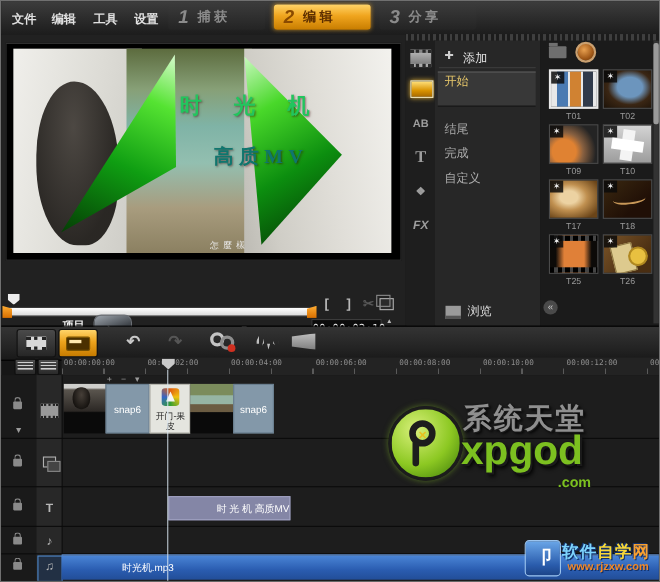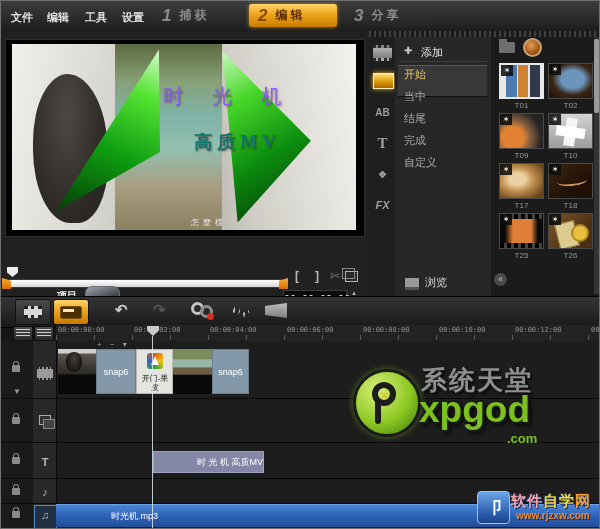--- a/index.html
+++ b/index.html
@@ -34,21 +34,21 @@
   .v-center{ left:30%; top:0; width:33%; height:100%;
     background:linear-gradient(180deg,#5c6b3e 0%,#87a077 20%,#7fb3a6 38%,#93bfb0 56%,#a89c7e 78%,#8b8061 100%); }
   .v-right { left:61%; top:0; width:39%; height:100%;
     background:linear-gradient(260deg,#f3f2ee,#e0ded8 45%,#cfcdc6 80%,#bdbbb4); }
   .peel-left { left:12%; top:0; width:32%; height:100%;
     clip-path:polygon(96% 3%, 2% 90%, 97% 58%);
     background:linear-gradient(205deg,#eaffe4 0%,#55e332 25%,#0f9e12 55%,#053d05 92%); }
   .peel-right { left:60%; top:0; width:28%; height:100%;
     clip-path:polygon(4% 4%, 96% 52%, 20% 96%);
     background:linear-gradient(150deg,#dfffd8 0%,#49d82a 28%,#0c8e0f 58%,#043604 92%); }
-  .v-title { left:44%; top:21%; color:#8b5cf6; font-size:20px; font-weight:normal; letter-spacing:12px;
+  .v-title { left:44%; top:21%; color:#22c55e; font-size:20px; font-weight:bold; letter-spacing:12px;
     font-family:"Liberation Serif", serif; text-shadow:1px 1px 2px rgba(60,0,0,.5); white-space:nowrap; }
   .v-sub   { left:53%; top:46%; color:#0f766e; font-size:18px; font-weight:bold; letter-spacing:5px;
     font-family:"Liberation Serif", serif; text-shadow:1px 1px 2px rgba(60,0,0,.5); white-space:nowrap; }
   .v-caption { left:52%; bottom:2px; color:#e8e8e8; font-size:8px; letter-spacing:4px; }
 
   .scrub-flag { left:6px; top:236px; width:11px; height:10px; background:#ececec;
     clip-path:polygon(0 0,100% 0,100% 55%,50% 100%,0 55%); }
   .trimbar { left:4px; top:248px; width:278px; height:7px; background:linear-gradient(#ffffff,#d8d8d8);
     border:1px solid #3a3a3a; }
   .trim-handle { top:247px; width:9px; height:11px; background:linear-gradient(#ffad33,#d86f00); }
@@ -215,21 +215,21 @@
   .wm-en { left:80px; top:32px; font-size:37px; font-weight:bold; color:#7cc020; letter-spacing:0px;
     text-shadow:2px 2px 0 #1a1a1a, -1px -1px 0 #1a1a1a, 3px 3px 4px #000; }
   .wm-tld { left:168px; top:74px; font-size:13px; font-weight:bold; color:#7cc020;
     text-shadow:1px 1px 0 #1a1a1a; }
   .wm-corner { left:468px; top:486px; width:132px; height:42px; }
   .wm2-logo { left:8px; top:4px; width:31px; height:31px; border-radius:4px;
     background:linear-gradient(#6aa6e8,#2a5cac 70%,#1c4488); border:1px solid #9cc4ee;
     color:#fff; font-size:16px; font-weight:bold; text-align:center; line-height:31px; }
   .wm2-line { left:42px; top:5px; font-size:15px; font-weight:bold; letter-spacing:1px; white-space:nowrap;
     text-shadow:1px 1px 0 #12306a, -1px -1px 0 #12306a; }
-  .wm2-line .p1 { color:#fca5a5; } .wm2-line .p2 { color:#f8d838; } .wm2-line .p3 { color:#f8a030; }
+  .wm2-line .p1 { color:#7dd3fc; } .wm2-line .p2 { color:#f8d838; } .wm2-line .p3 { color:#f8a030; }
   .wm2-url { left:47px; top:23px; font-size:10px; font-weight:bold; color:#f08828;
     text-shadow:1px 1px 0 #12306a; }
 </style>
 </head>
 <body>
 
 <div id="app">
 
   <div class="abs menubar"></div>
   <span class="abs menu-item" style="left:10px">文件</span>
@@ -302,21 +302,20 @@
   <div class="abs nav-ic" style="top:104px">AB</div>
   <div class="abs nav-ic ic-T" style="top:134px">T</div>
   <div class="abs nav-ic" style="top:166px">❖</div>
   <div class="abs nav-ic ic-fx" style="top:196px">FX</div>
 
   <div class="abs catlist"></div>
   <span class="abs add-ic">✚</span>
   <span class="abs add-lbl">添加</span>
   <div class="abs cat-div"></div>
   <div class="abs cat-item sel" style="top:64px">开始</div>
-  <div class="abs cat-item" style="top:87px">当中</div>
   <div class="abs cat-item" style="top:109px">结尾</div>
   <div class="abs cat-item" style="top:131px">完成</div>
   <div class="abs cat-item" style="top:153px">自定义</div>
   <div class="abs browse-ic"></div>
   <span class="abs browse-lbl">浏览</span>
 
   <div class="abs gallery"></div>
   <div class="abs folder-ic"></div>
   <div class="abs wheel-ic"></div>
 

